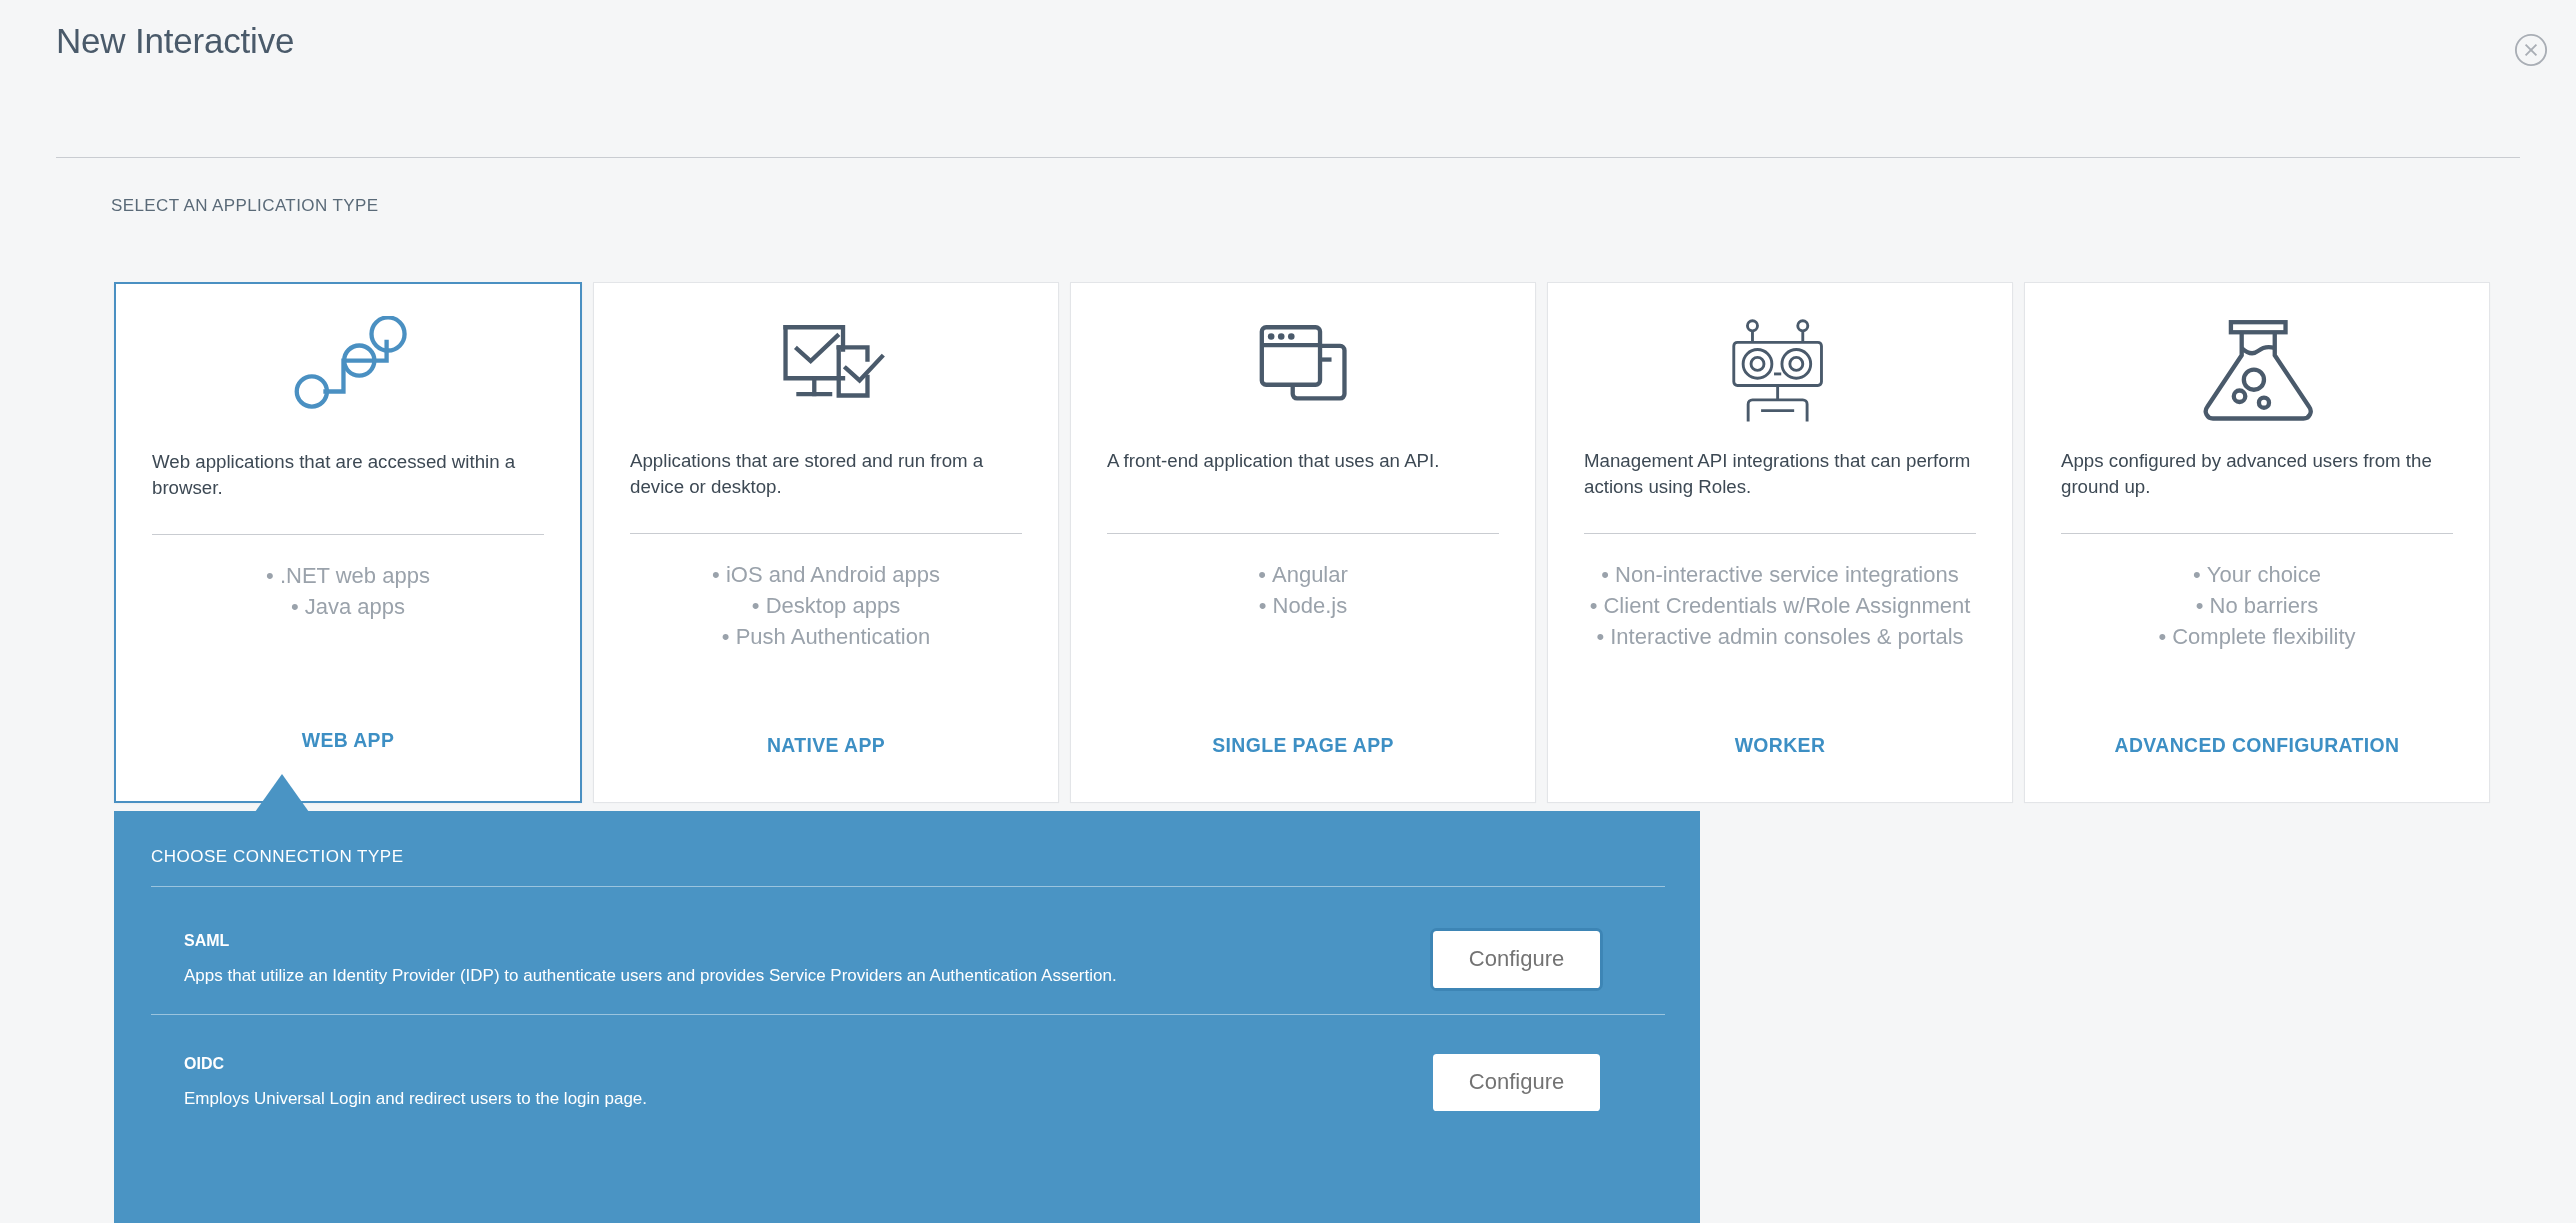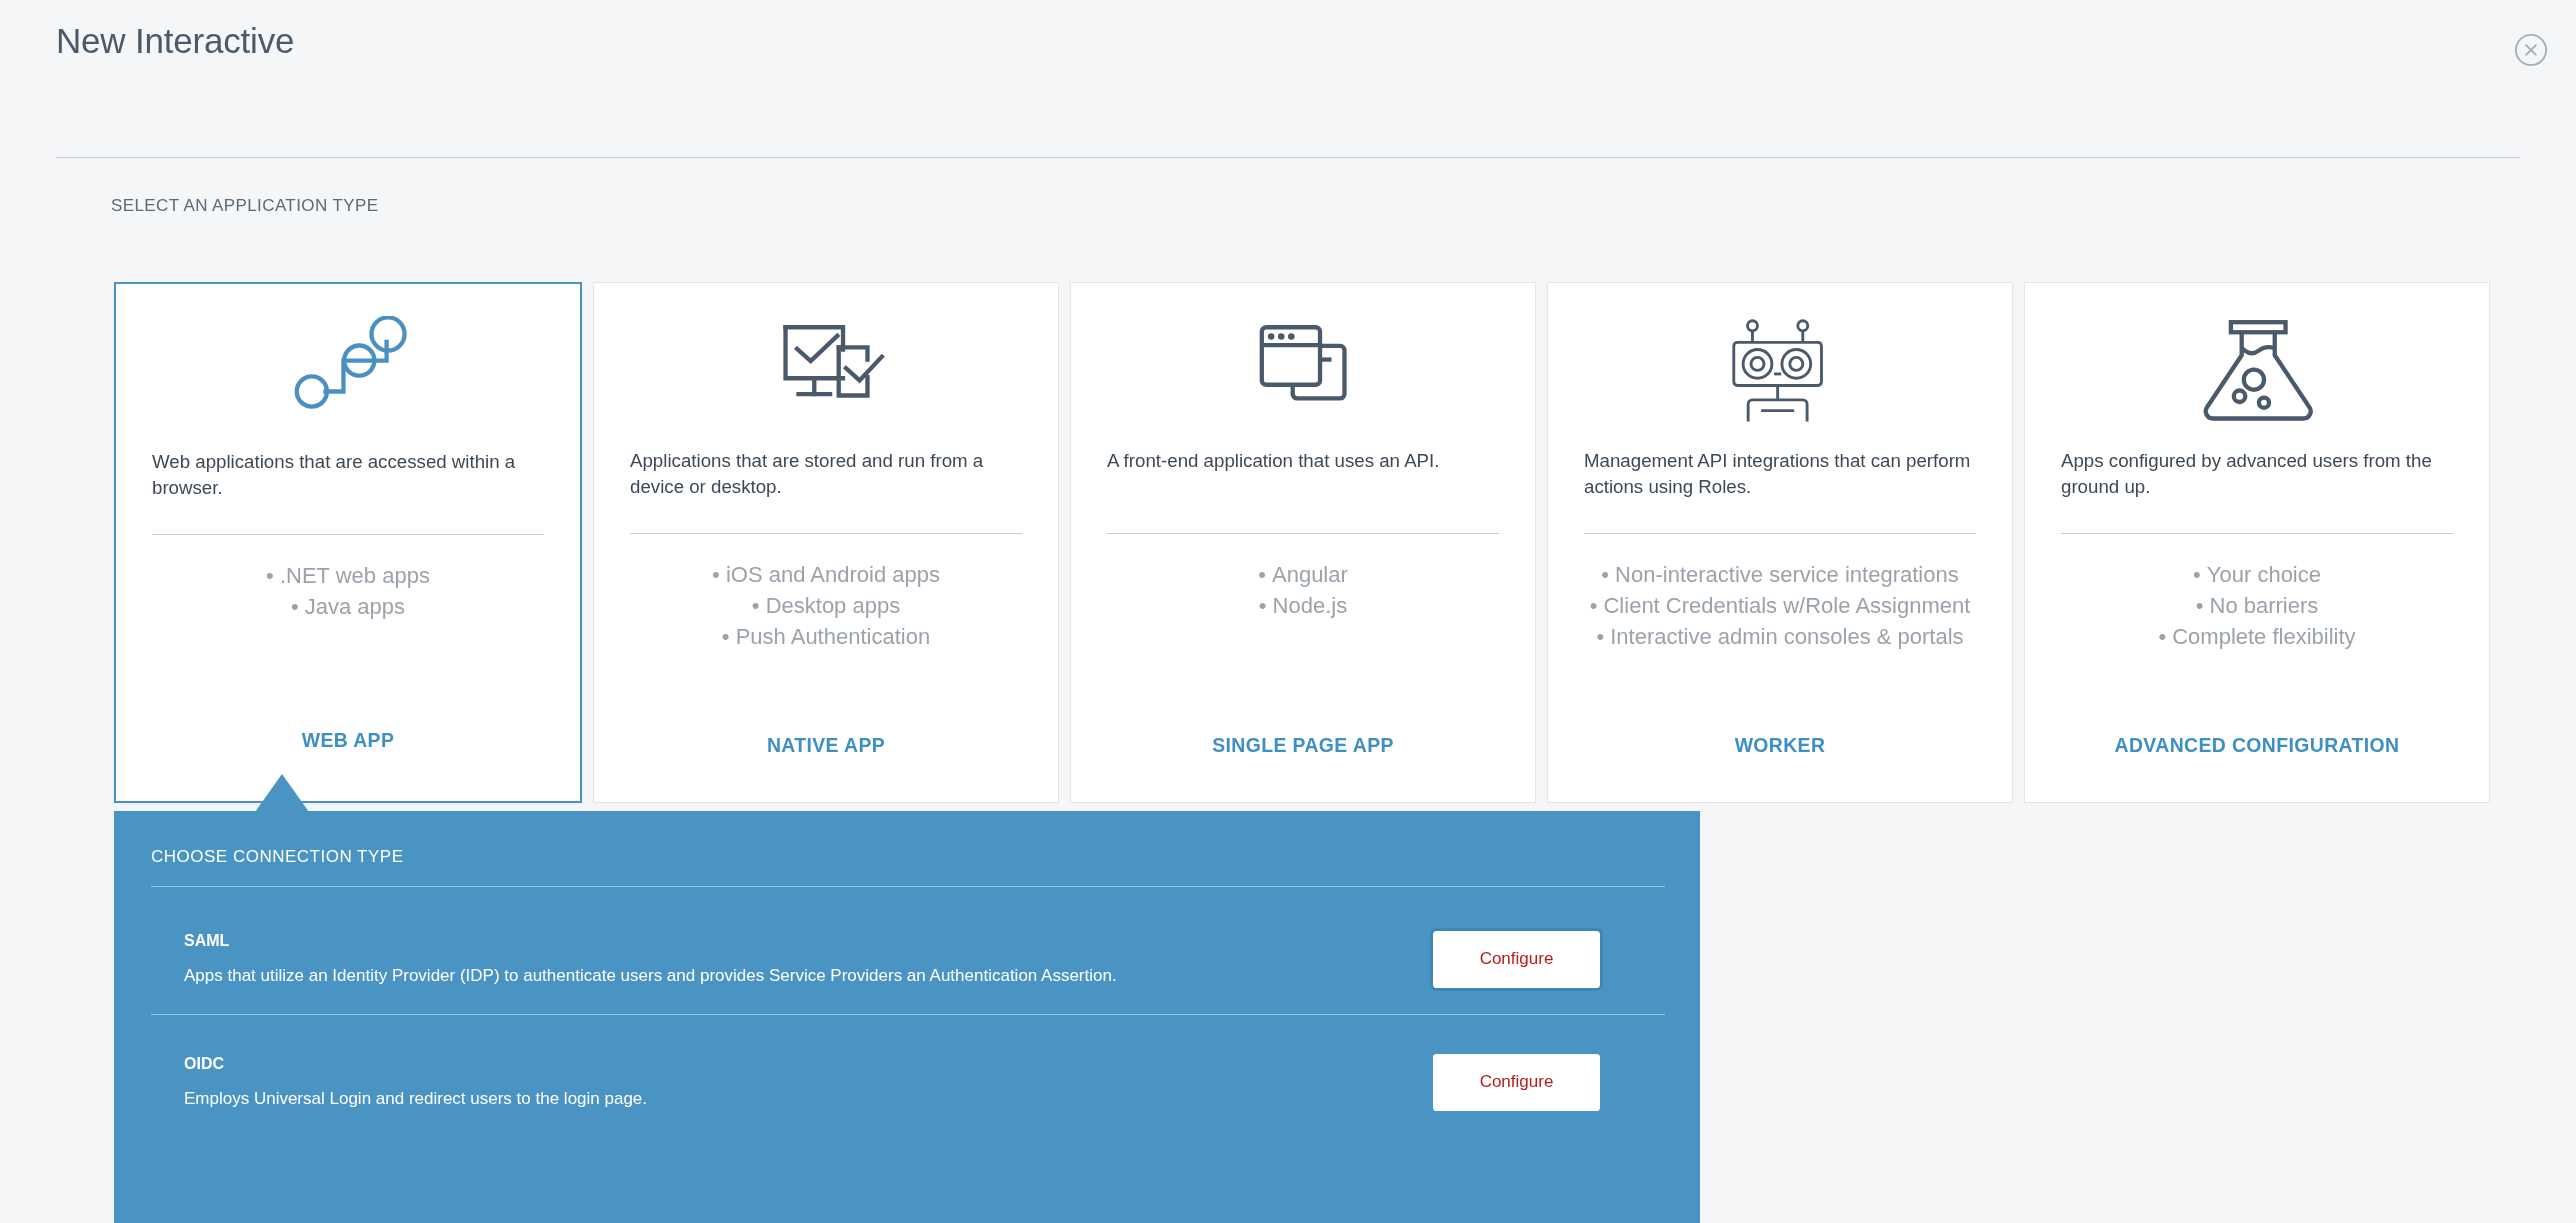--- a/index.html
+++ b/index.html
@@ -117,21 +117,21 @@
     position: absolute; left: 37px; width: 1514px; height: 0.7px;
     background: rgba(255,255,255,0.45); top: 203px;
   }
   .conn-info { flex: 1 1 auto; padding-left: 33px; }
   .conn-name {
     font-size: 16px; font-weight: 700; color: #ffffff; margin-bottom: 16px;
   }
   .conn-desc { font-size: 17px; color: #ffffff; font-weight: 400; }
   .configure-btn {
     width: 167px; height: 57px; background: #ffffff; border: none;
-    border-radius: 3.6px; color: #b91c1c; font-size: 17px;
+    border-radius: 3.6px; color: #737373; font-size: 22px;
     font-family: "Liberation Sans", sans-serif; cursor: pointer;
     margin-right: 65px;
   }
   .configure-btn.focused {
     box-shadow: 0 0 0 2.9px #3d85b5;
   }
 </style>
 </head>
 <body>
 

